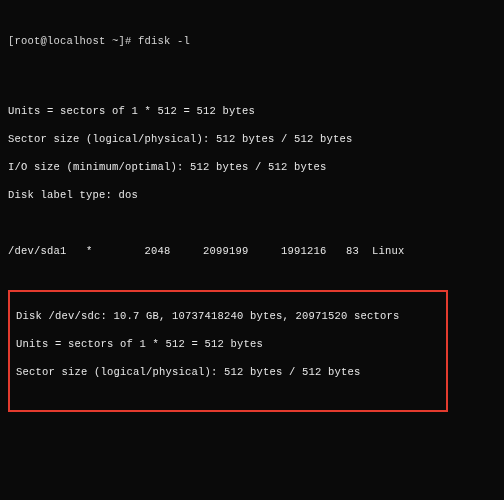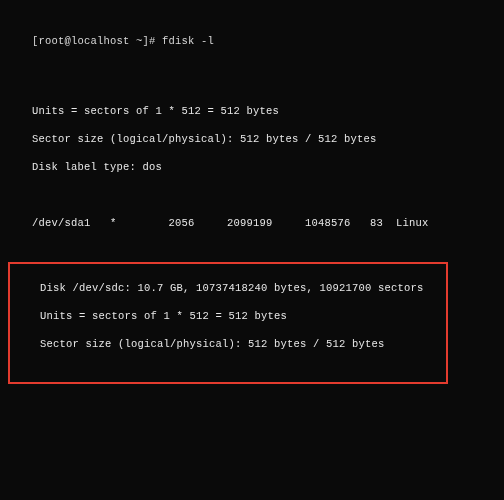--- a/index.html
+++ b/index.html
@@ -14,47 +14,48 @@
     font-family: "Courier New", Courier, monospace;
     font-size: 10.5px;
     line-height: 14px;
     color: #e8e8e8;
     padding: 6px 8px 6px 8px;
     white-space: pre;
     letter-spacing: 0.2px;
     position: relative;
   }
   .prompt-head { color: #d8d8d8; }
-  .row { display: block; margin-left: 24px; }
+  .row { display: block; }
   .hl-box {
     border: 2px solid #e33b2e;
     padding: 3px 6px 3px 6px;
     margin: 4px 0 6px 0;
     display: inline-block;
     width: 440px;
     box-sizing: border-box;
   }
   .section-gap { display:block; height:14px; }
 </style>
 </head>
 <body>
 
 <div class="terminal">
 
 <span class="row prompt-head">[root@localhost ~]# fdisk -l</span>
 <span class="section-gap"></span>
 
 <span class="row">Units = sectors of 1 * 512 = 512 bytes</span>
 <span class="row">Sector size (logical/physical): 512 bytes / 512 bytes</span>
+<span class="row">I/O size (minimum/optimal): 512 bytes / 512 bytes</span>
 <span class="row">Disk label type: dos</span>
 <span class="section-gap"></span>
-<span class="row">/dev/sda1   *        2056     2099199     1048576   83  Linux</span>
+<span class="row">/dev/sda1   *        2048     2099199     1991216   83  Linux</span>
 
 <div class="hl-box">
-<span class="row">Disk /dev/sdc: 10.7 GB, 10737418240 bytes, 10921700 sectors</span>
+<span class="row">Disk /dev/sdc: 10.7 GB, 10737418240 bytes, 20971520 sectors</span>
 <span class="row">Units = sectors of 1 * 512 = 512 bytes</span>
 <span class="row">Sector size (logical/physical): 512 bytes / 512 bytes</span>
 
 </div>
 
 
 
 
 
 

